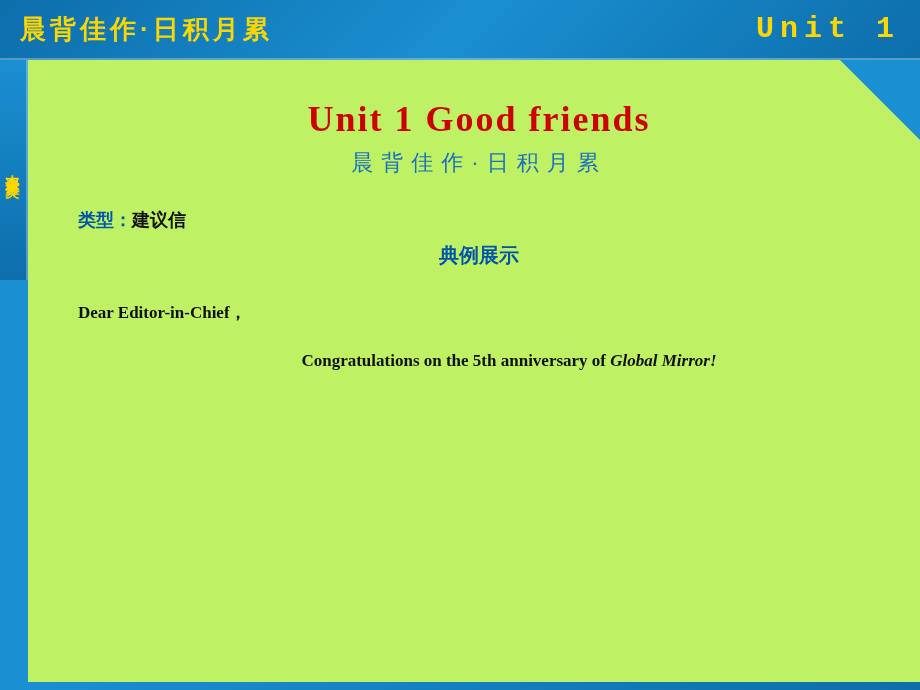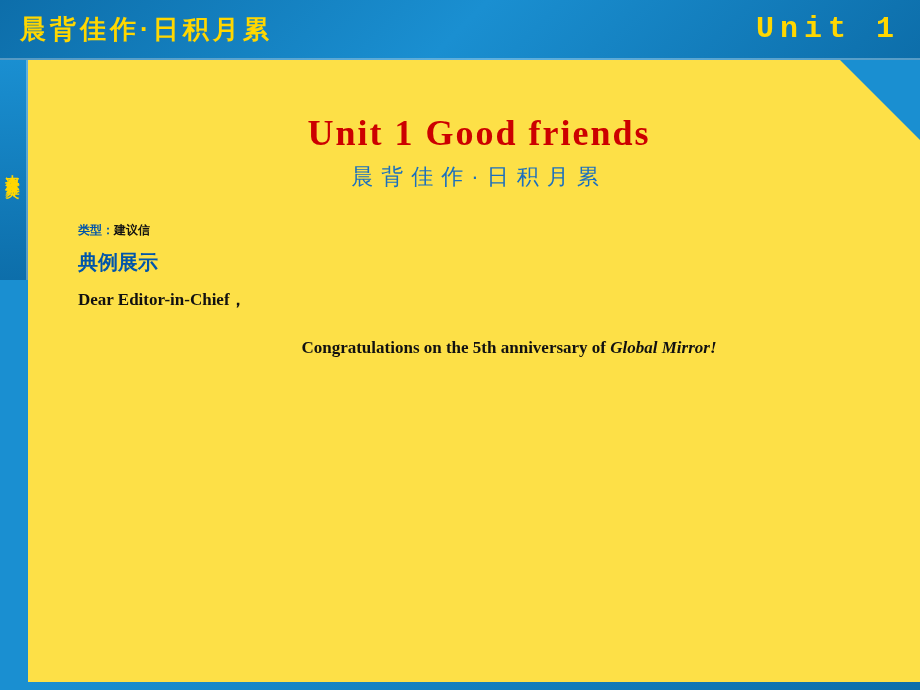--- a/index.html
+++ b/index.html
@@ -95,23 +95,23 @@
       font-family: "Microsoft YaHei", "SimHei", sans-serif;
     }
 
     
     .main-area {
       position: absolute;
       top: 60px;
       left: 28px;
       right: 0;
       bottom: 0;
-      background: #fde047;
+      background: #bef264;
       z-index: 5;
-      padding: 42px 40px 30px 50px;
+      padding: 28px 40px 30px 50px;
     }
 
     
     .main-area::before {
       content: '';
       position: absolute;
       top: 0; right: 0;
       width: 0; height: 0;
       border-style: solid;
       border-width: 0 80px 80px 0;
@@ -136,38 +136,39 @@
       font-family: "Microsoft YaHei", "SimHei", sans-serif;
       letter-spacing: 8px;
       margin-bottom: 30px;
     }
 
     .info-section {
       margin-bottom: 8px;
     }
 
     .info-row {
-      font-size: 12px;
+      font-size: 18px;
       color: #111;
       margin-bottom: 10px;
       font-family: Liberation Serif, serif;
       font-weight: bold;
     }
 
     .info-row span.label {
       color: #0055aa;
       font-weight: bold;
     }
 
     .example-heading {
       font-size: 20px;
       font-weight: bold;
       color: #0055aa;
-      margin-bottom: 12px;
-      font-family: "Microsoft YaHei", "SimHei", sans-serif;
+      margin-bottom: 32px;
+      font-family: "Microsoft YaHei", "SimHei", sans-serif;
+      text-align: center;
     }
 
     .letter-salutation {
       font-size: 17px;
       font-weight: bold;
       color: #111;
       margin-bottom: 27px;
       font-family: "Times New Roman", serif;
     }
 

